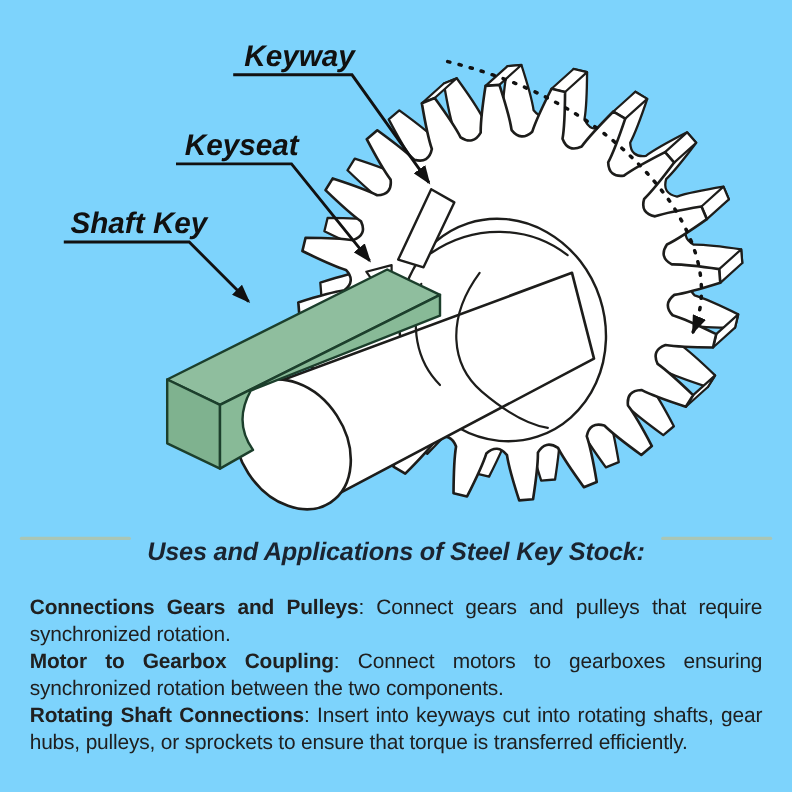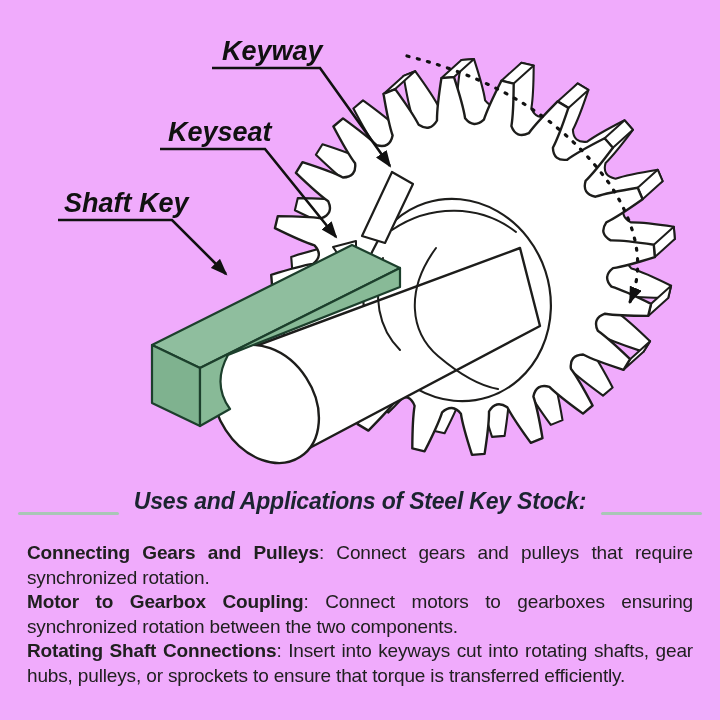--- a/index.html
+++ b/index.html
@@ -1,21 +1,21 @@
 <!DOCTYPE html>
 <html><head>
 <meta charset="utf-8">
 <style>
   html,body{margin:0;padding:0;background:#fff;}
-  .page{position:relative;width:720px;height:720px;background:#f0abfc;overflow:hidden;
+  .page{position:relative;width:720px;height:720px;background:#7dd3fc;overflow:hidden;
         font-family:"Liberation Sans",sans-serif;color:#1f1f1f;}
   svg.diagram{display:block;}
   .lbl{font-family:"Liberation Sans",sans-serif;font-weight:bold;font-style:italic;
        font-size:27px;fill:#111111;}
-  .title-row{display:flex;align-items:flex-end;justify-content:center;gap:15px;margin:10px 18px 0 18px;}
+  .title-row{display:flex;align-items:flex-start;justify-content:center;gap:15px;margin:10px 18px 0 18px;}
   .rule{width:101px;height:3px;background:#a9c6b6;border-radius:2px;flex:0 0 auto;}
   .sec-title{font-size:23px;font-weight:bold;font-style:italic;color:#1b2430;
              letter-spacing:-0.2px;white-space:nowrap;margin:0;}
   .content{margin:26px 27px 0 27px;font-size:19px;line-height:24.5px;text-align:justify;
            letter-spacing:-0.15px;color:#202020;}
   .content p{margin:0;}
   .content b{font-weight:bold;}
 </style>
 </head>
 <body>
@@ -78,18 +78,18 @@
     <text class="lbl" x="64" y="212">Shaft Key</text>
   </svg>
 
   <div class="title-row">
     <div class="rule"></div>
     <h2 class="sec-title">Uses and Applications of Steel Key Stock:</h2>
     <div class="rule"></div>
   </div>
 
   <div class="content">
-    <p><b>Connecting Gears and Pulleys</b><span>: Connect gears and pulleys that require synchronized rotation.</span></p>
+    <p><b>Connections Gears and Pulleys</b><span>: Connect gears and pulleys that require synchronized rotation.</span></p>
     <p><b>Motor to Gearbox Coupling</b><span>: Connect motors to gearboxes ensuring synchronized rotation between the two components.</span></p>
     <p><b>Rotating Shaft Connections</b><span>: Insert into keyways cut into rotating shafts, gear hubs, pulleys, or sprockets to ensure that torque is transferred efficiently.</span></p>
   </div>
 
 </div>
 
 </body></html>

